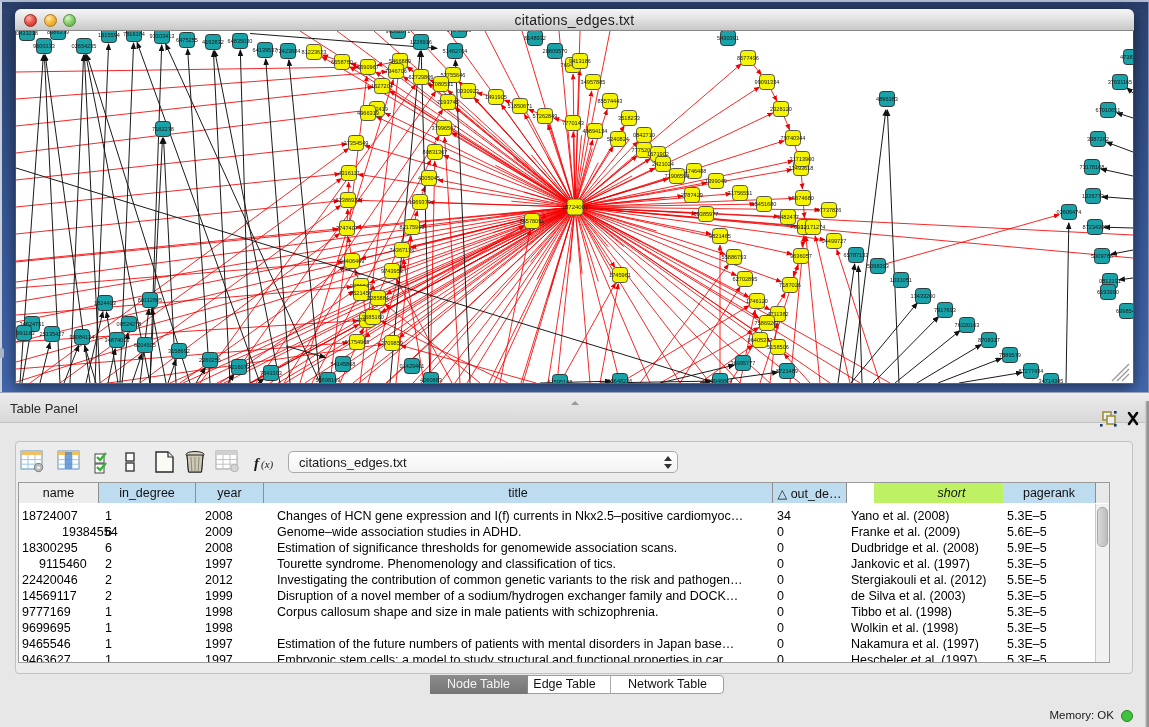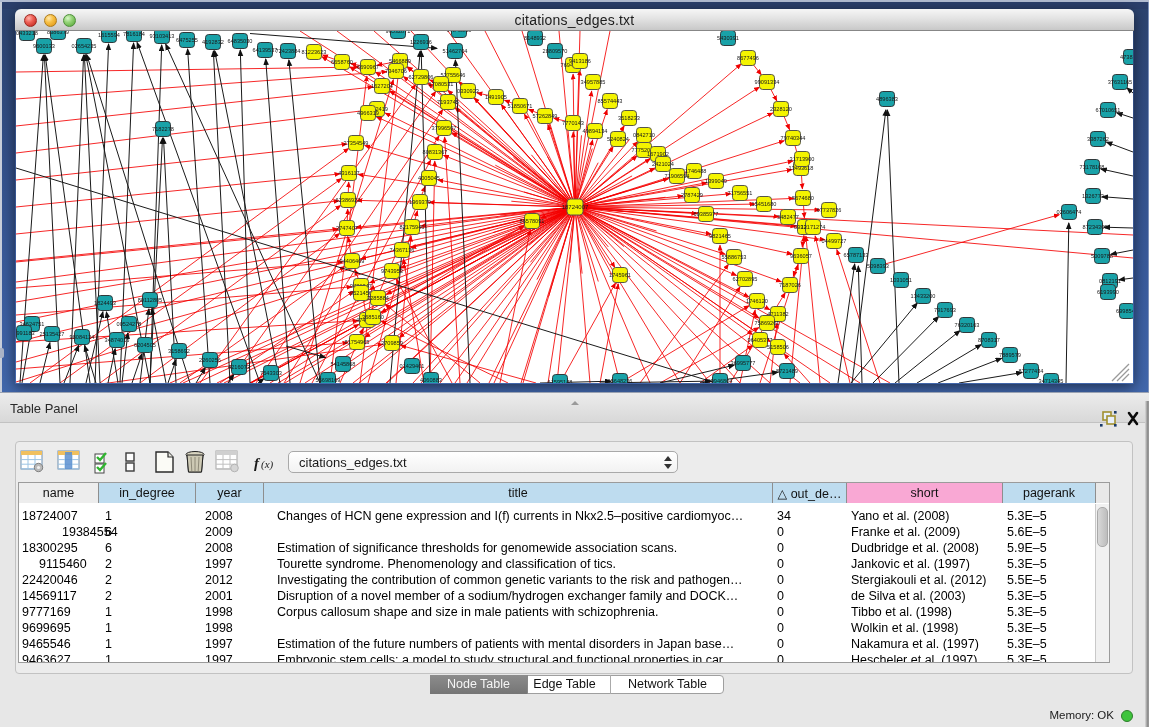--- a/index.html
+++ b/index.html
@@ -735,33 +735,34 @@
 </svg>
 <div id="combo">citations_edges.txt</div>
 <div class="cbarr" id="cba1"></div>
 <div class="cbarr" id="cba2"></div>
 <div id="tablewrap">
 <div class="hc" style="left:0px;width:80px;background:#ededed;">name</div>
 <div class="hc" style="left:80px;width:97px;background:#bedcef;">in_degree</div>
 <div class="hc" style="left:177px;width:68px;background:#bedcef;">year</div>
 <div class="hc" style="left:245px;width:509px;background:#bedcef;">title</div>
 <div class="hc" style="left:754px;width:74px;background:#bedcef;">△ out_de…</div>
-<div class="hc" style="left:828px;width:156px;background:#f9a8d4;">short</div>
+<div class="hc" style="left:855px;width:156px;background:#bef264;font-style:italic;">short</div>
 <div class="hc" style="left:984px;width:93px;background:#bedcef;">pagerank</div>
 <div class="hc" style="left:1077px;width:15px;background:#e8e8e8;border-right:none;"></div>
 <div class="rowtext" style="left:3px;top:26px;">18724007</div>
 <div class="rowtext" style="left:86px;top:26px;">1</div>
 <div class="rowtext" style="left:186px;top:26px;">2008</div>
 <div class="rowtext" style="left:258px;top:26px;">Changes of HCN gene expression and I(f) currents in Nkx2.5–positive cardiomyoc…</div>
 <div class="rowtext" style="left:758px;top:26px;">34</div>
 <div class="rowtext" style="left:832px;top:26px;">Yano et al. (2008)</div>
 <div class="rowtext" style="left:988px;top:26px;">5.3E–5</div>
 <div class="rowtext" style="left:3px;top:42px;margin-left:40px;">19384554</div>
 <div class="rowtext" style="left:86px;top:42px;">6</div>
 <div class="rowtext" style="left:186px;top:42px;">2009</div>
+<div class="rowtext" style="left:258px;top:42px;">Genome–wide association studies in ADHD.</div>
 <div class="rowtext" style="left:758px;top:42px;">0</div>
 <div class="rowtext" style="left:832px;top:42px;">Franke et al. (2009)</div>
 <div class="rowtext" style="left:988px;top:42px;">5.6E–5</div>
 <div class="rowtext" style="left:3px;top:58px;">18300295</div>
 <div class="rowtext" style="left:86px;top:58px;">6</div>
 <div class="rowtext" style="left:186px;top:58px;">2008</div>
 <div class="rowtext" style="left:258px;top:58px;">Estimation of significance thresholds for genomewide association scans.</div>
 <div class="rowtext" style="left:758px;top:58px;">0</div>
 <div class="rowtext" style="left:832px;top:58px;">Dudbridge et al. (2008)</div>
 <div class="rowtext" style="left:988px;top:58px;">5.9E–5</div>
@@ -774,21 +775,21 @@
 <div class="rowtext" style="left:988px;top:74px;">5.3E–5</div>
 <div class="rowtext" style="left:3px;top:90px;">22420046</div>
 <div class="rowtext" style="left:86px;top:90px;">2</div>
 <div class="rowtext" style="left:186px;top:90px;">2012</div>
 <div class="rowtext" style="left:258px;top:90px;">Investigating the contribution of common genetic variants to the risk and pathogen…</div>
 <div class="rowtext" style="left:758px;top:90px;">0</div>
 <div class="rowtext" style="left:832px;top:90px;">Stergiakouli et al. (2012)</div>
 <div class="rowtext" style="left:988px;top:90px;">5.5E–5</div>
 <div class="rowtext" style="left:3px;top:106px;">14569117</div>
 <div class="rowtext" style="left:86px;top:106px;">2</div>
-<div class="rowtext" style="left:186px;top:106px;">2001</div>
+<div class="rowtext" style="left:186px;top:106px;">1999</div>
 <div class="rowtext" style="left:258px;top:106px;">Disruption of a novel member of a sodium/hydrogen exchanger family and DOCK…</div>
 <div class="rowtext" style="left:758px;top:106px;">0</div>
 <div class="rowtext" style="left:832px;top:106px;">de Silva et al. (2003)</div>
 <div class="rowtext" style="left:988px;top:106px;">5.3E–5</div>
 <div class="rowtext" style="left:3px;top:122px;">9777169</div>
 <div class="rowtext" style="left:86px;top:122px;">1</div>
 <div class="rowtext" style="left:186px;top:122px;">1998</div>
 <div class="rowtext" style="left:258px;top:122px;">Corpus callosum shape and size in male patients with schizophrenia.</div>
 <div class="rowtext" style="left:758px;top:122px;">0</div>
 <div class="rowtext" style="left:832px;top:122px;">Tibbo et al. (1998)</div>

